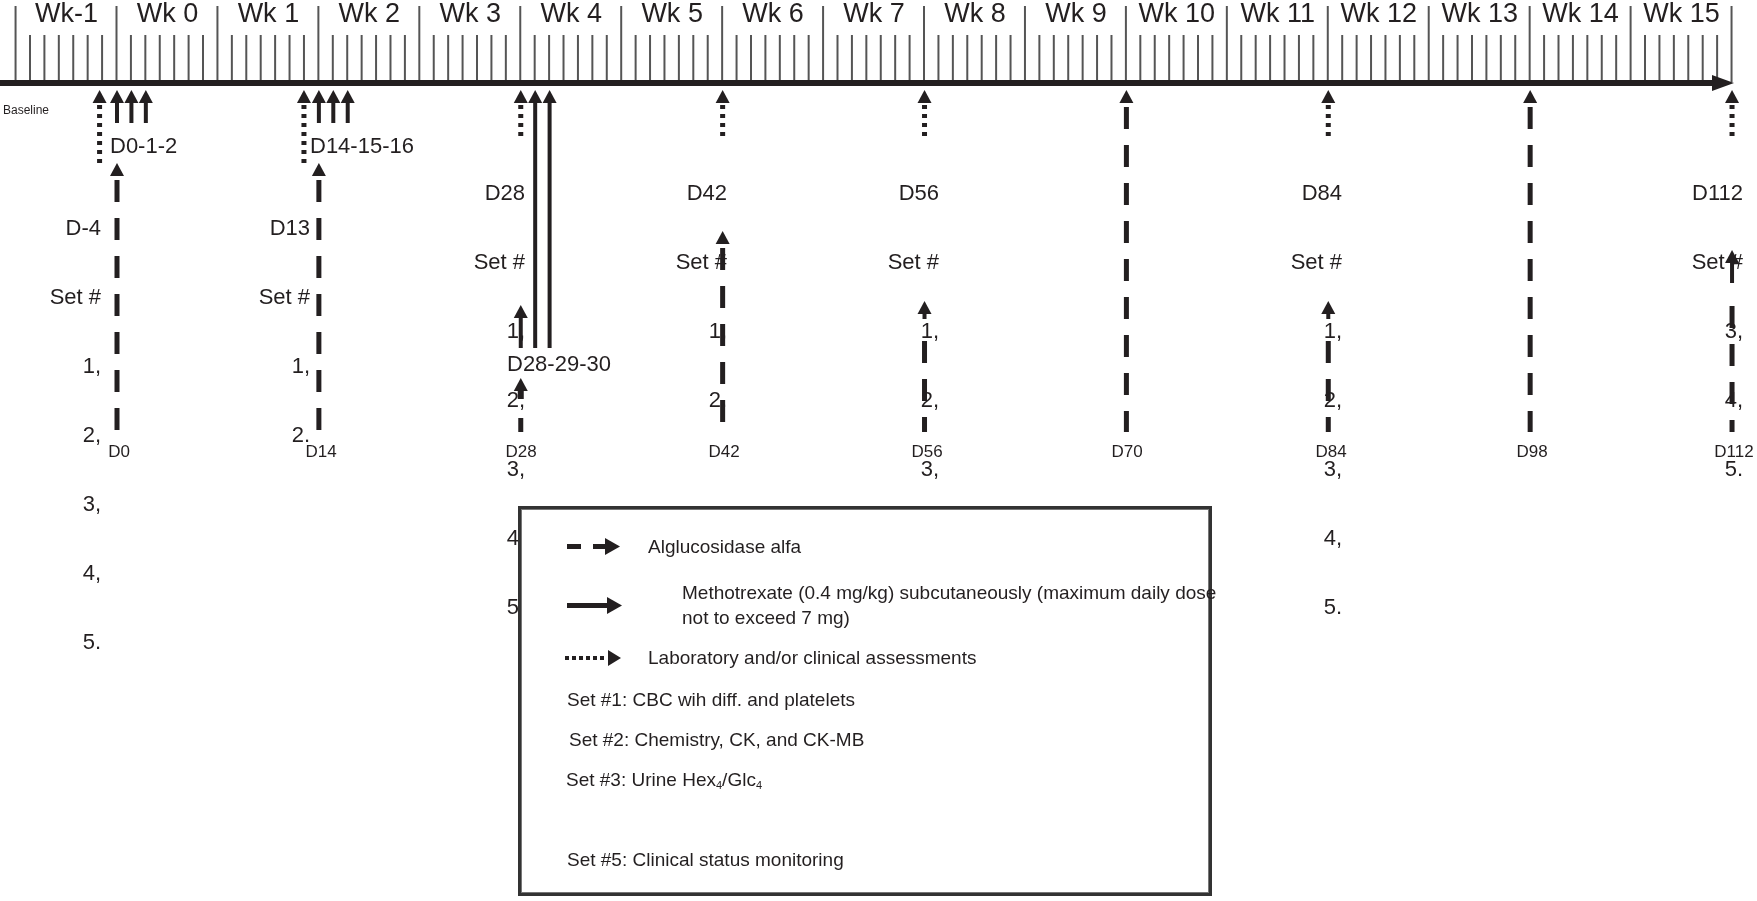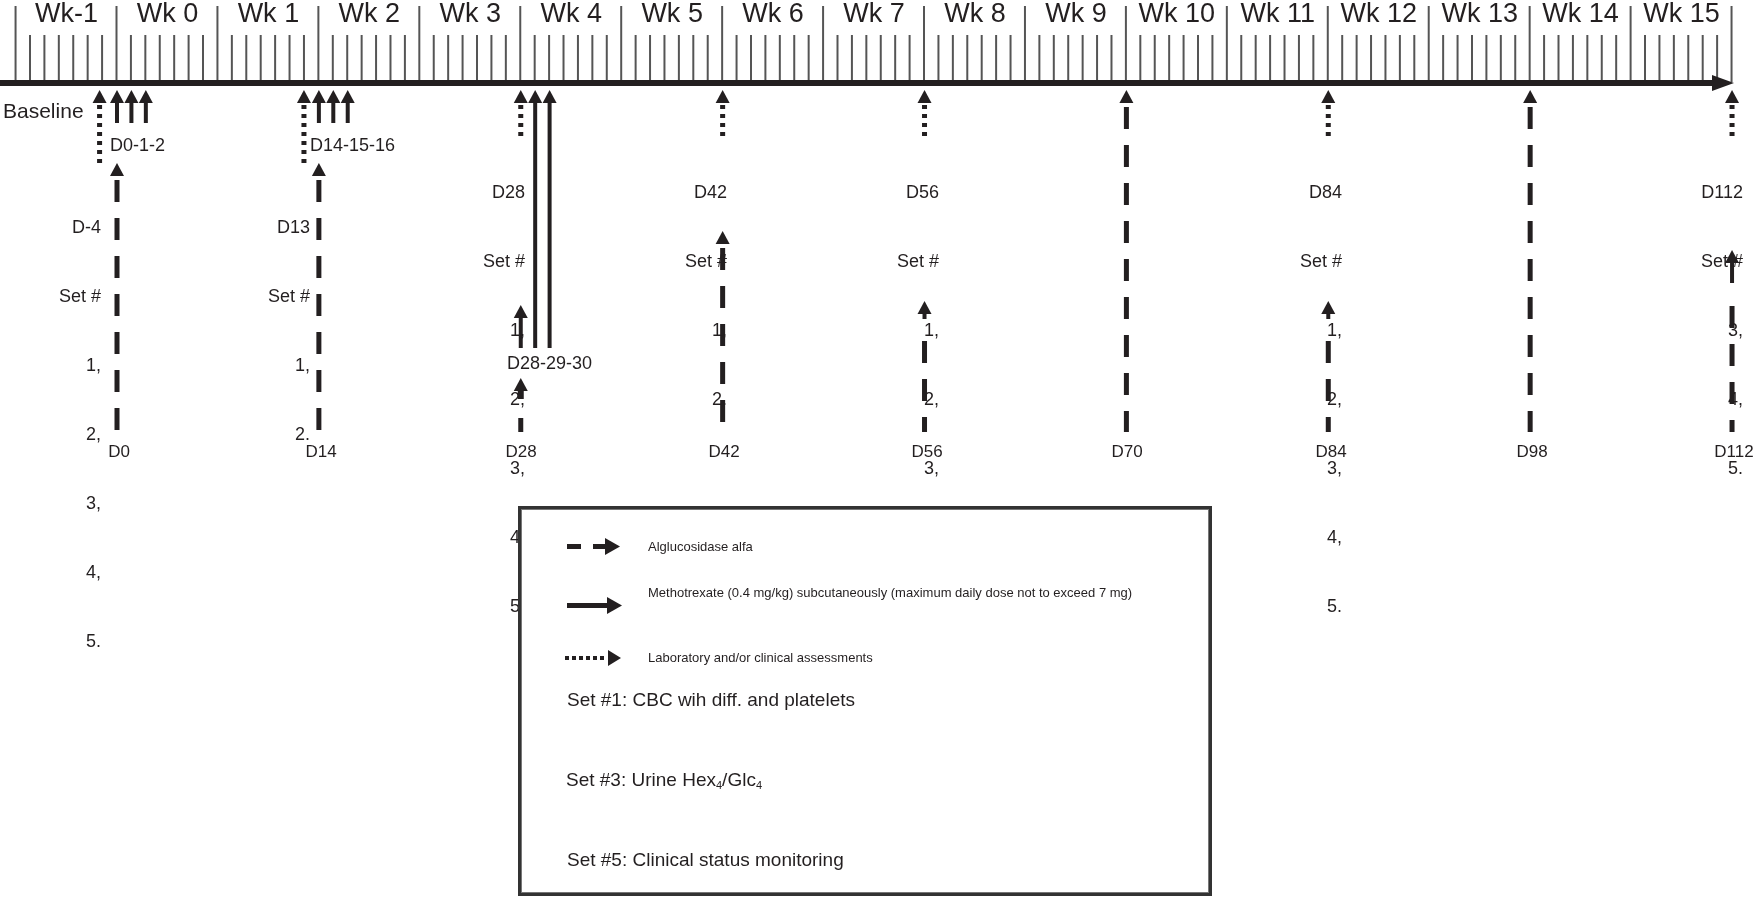--- a/index.html
+++ b/index.html
@@ -1,25 +1,25 @@
 <!DOCTYPE html>
 <html><head>
 <meta charset="utf-8">
 <style>
   html, body { margin:0; padding:0; background:#ffffff; }
   body { width:1757px; height:901px; position:relative; overflow:hidden;
          font-family:"Liberation Sans", sans-serif; color:#231f20; }
   #canvas { position:absolute; left:0; top:0; width:1757px; height:901px; }
   .wk { position:absolute; top:-2px; font-size:27px; line-height:30px; text-align:center; width:100px; color:#231f20; }
-  .t { position:absolute; font-size:18px; line-height:23px; white-space:pre; color:#231f20; }
+  .t { position:absolute; font-size:22px; line-height:23px; white-space:pre; color:#231f20; }
   .r { text-align:right; }
   .daylbl { position:absolute; top:441px; font-size:17px; line-height:22px; width:60px; text-align:center; }
   #legend { position:absolute; left:518px; top:506px; width:694px; height:390px;
             border:3px solid #333; box-shadow: inset 0 0 0 1px #777; box-sizing:border-box; background:#fff; }
-  .lg-text { position:absolute; left:127px; font-size:13px; line-height:25px; width:540px; color:#231f20; }
+  .lg-text { position:absolute; left:127px; font-size:19px; line-height:25px; width:540px; color:#231f20; }
   .set-row { position:absolute; left:46px; font-size:19px; line-height:24px; color:#231f20;text-align:center; }
   sub { font-size:11px; vertical-align:-3px; line-height:0; }
 </style>
 </head>
 <body>
 
 <svg id="canvas" width="1757" height="901" viewBox="0 0 1757 901" xmlns="http://www.w3.org/2000/svg">
   <defs>
     <marker id="ah" markerWidth="8" markerHeight="8" refX="4" refY="4" orient="auto" markerUnits="userSpaceOnUse"></marker>
   </defs>
@@ -221,21 +221,21 @@
     <div class="wk" style="left: 924.99px;">Wk 8</div>
     <div class="wk" style="left: 1025.93px;">Wk 9</div>
     <div class="wk" style="left: 1126.87px;">Wk 10</div>
     <div class="wk" style="left: 1227.81px;">Wk 11</div>
     <div class="wk" style="left: 1328.75px;">Wk 12</div>
     <div class="wk" style="left: 1429.69px;">Wk 13</div>
     <div class="wk" style="left: 1530.63px;">Wk 14</div>
     <div class="wk" style="left: 1631.57px;">Wk 15</div>
   </div>
 
-<div class="t" style="left:3px;top:99px;font-size:21px;">Baseline</div>
+<div class="t" style="left:3px;top:99px;font-size:12px;">Baseline</div>
 
 <div class="t" style="left:110px;top:134px;">D0-1-2</div>
 <div class="t" style="left:310px;top:134px;">D14-15-16</div>
 <div class="t" style="left:507px;top:352px;">D28-29-30</div>
 
 <div class="t r" style="right:1656px;top:170px;">
   <div>D-4</div>
   <div>Set #</div>
   <div>1,</div>
   <div>2,</div>
@@ -321,27 +321,31 @@
       <rect x="44" y="147" width="4" height="4"></rect>
       <rect x="51" y="147" width="4" height="4"></rect>
       <rect x="58" y="147" width="4" height="4"></rect>
       <rect x="65" y="147" width="4" height="4"></rect>
       <rect x="72" y="147" width="4" height="4"></rect>
       <rect x="79" y="147" width="4" height="4"></rect>
       <polygon points="87,141 100,149 87,157"></polygon>
     </g>
   </svg>
   <div class="lg-text" style="top:25px;">Alglucosidase alfa</div>
-  <div class="lg-text" style="top:71px;">Methotrexate (0.4 mg/kg) subcutaneously (maximum daily dose not to exceed 7 mg)</div>
+  <div class="lg-text" style="top:71px;margin-left:34px;">Methotrexate (0.4 mg/kg) subcutaneously (maximum daily dose not to exceed 7 mg)</div>
   <div class="lg-text" style="top:136px;">Laboratory and/or clinical assessments</div>
 
   <div class="set-row" style="top:179px;">
     <span>Set #1:</span>
     <span>CBC wih diff. and platelets</span>
   </div>
+  <div class="set-row" style="top:219px;left:48px;">
+    <span>Set #2:</span>
+    <span>Chemistry, CK, and CK-MB</span>
+  </div>
   <div class="set-row" style="top:259px;left:45px;">
     <span>Set #3:</span>
     <span>Urine Hex</span><sub>4</sub><span>/Glc</span><sub>4</sub>
   </div>
   <div class="set-row" style="top:339px;">
     <span>Set #5:</span>
     <span>Clinical status monitoring</span>
   </div>
 </div>
 

